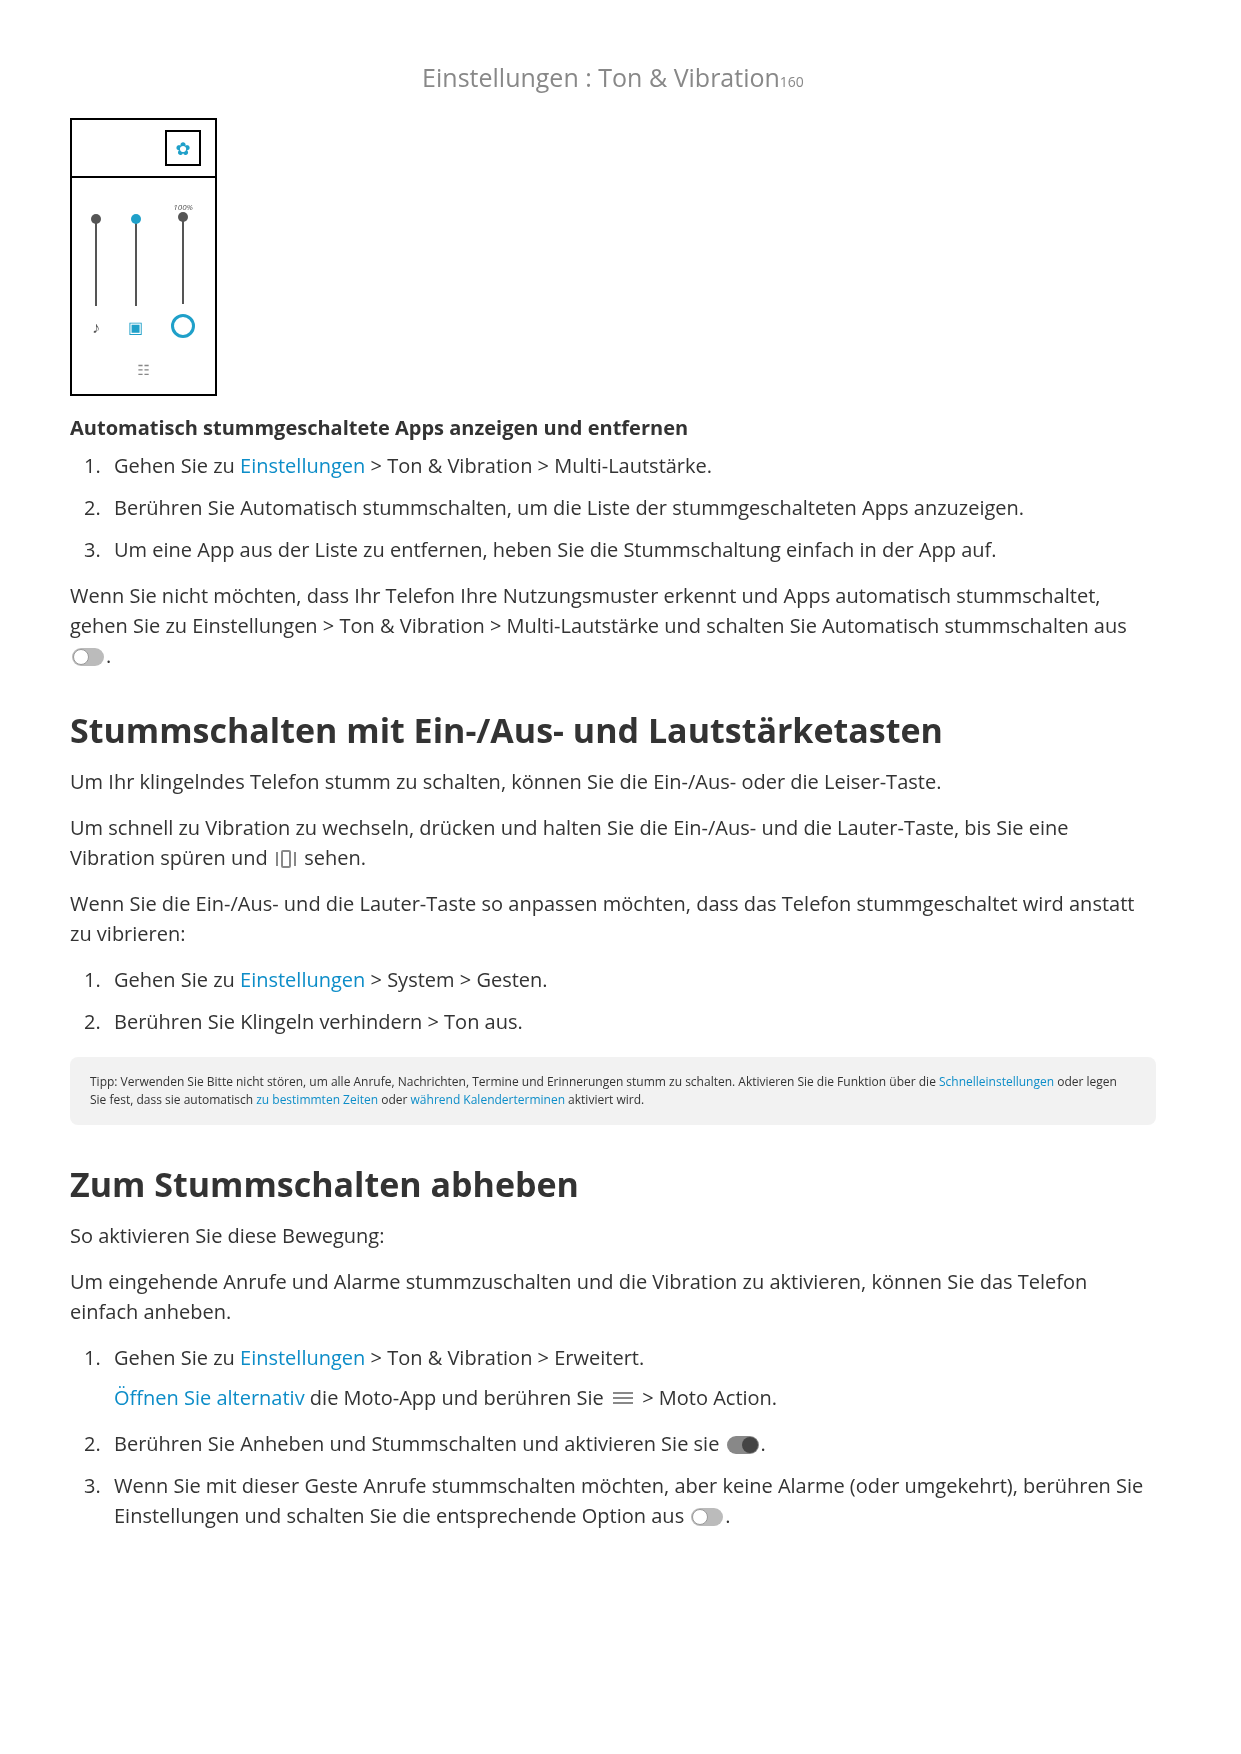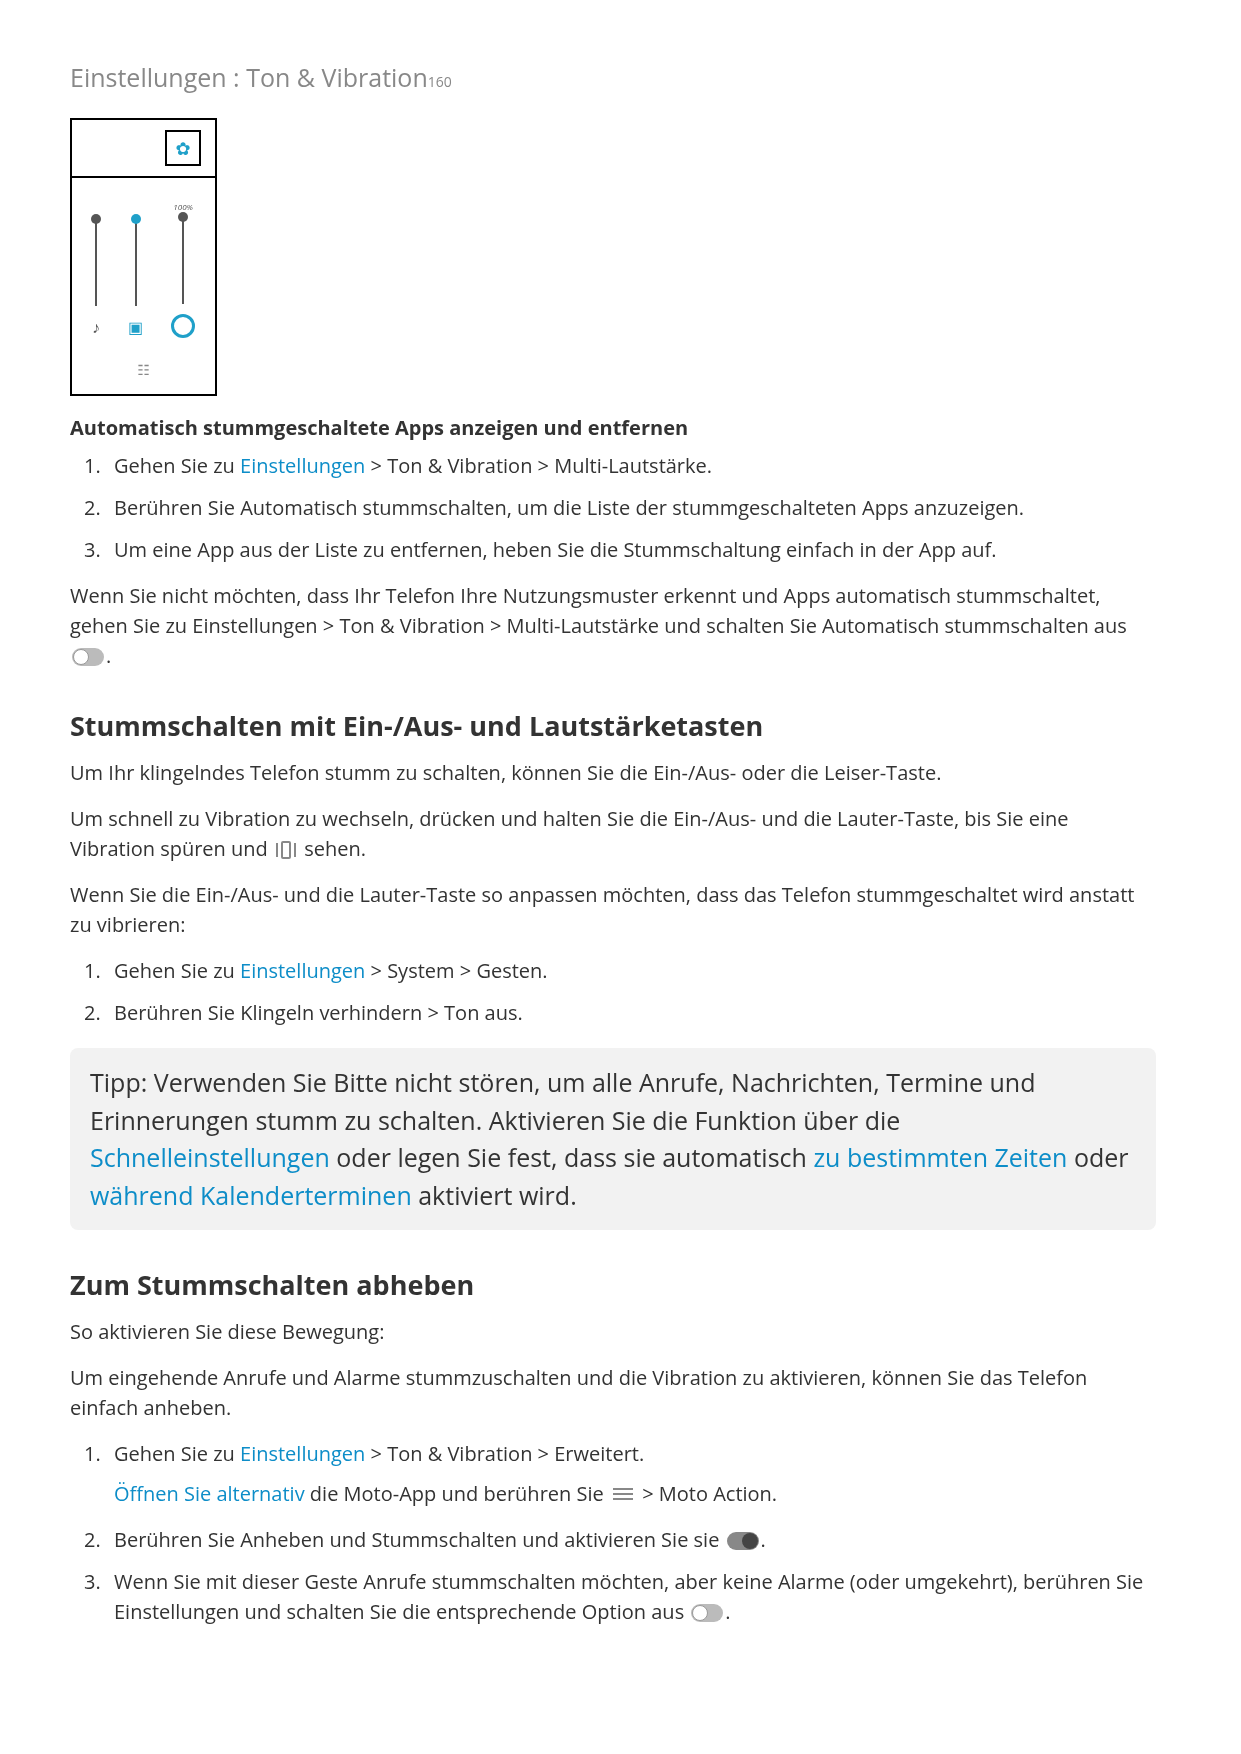--- a/index.html
+++ b/index.html
@@ -10,21 +10,21 @@
     background: #fff;
     width: 1241px;
   }
   .page {
     padding: 60px 85px 60px 70px;
     box-sizing: border-box;
     width: 1241px;
   }
   .topbar {
     display: flex;
-    justify-content: flex-start;
+    justify-content: center;
     align-items: baseline;
     margin-bottom: 24px;
   }
   .breadcrumb {
     font-size: 25px;
     color: #888;
     font-weight: 400;
   }
   .page-num {
     font-size: 14px;
@@ -92,21 +92,21 @@
     padding-left: 8px;
   }
   p.body {
     font-size: 20px;
     line-height: 1.5;
     margin: 10px 0 16px 0;
   }
   a.link { color: #0d8dc8; text-decoration: none; }
   b { font-weight:400; }
   h2.section {
-    font-size: 27px;
+    font-size: 34px;
     font-weight: 700;
     margin: 36px 0 14px 0;
   }
   .icon-inline {
     display:inline-block;
     vertical-align:-3px;
     width:22px;height:18px;
     position:relative;
     margin:0 2px;
   }
@@ -131,21 +131,21 @@
   .toggle.on { background:#888; }
   .toggle.on::after{
     content:"";position:absolute;right:1px;top:1px;width:16px;height:16px;border-radius:50%;
     background:#444;
   }
   .tip-box {
     background:#f2f2f2;
     border-radius:8px;
     padding:16px 20px;
     margin:20px 0 10px 0;
-    font-size:25px;
+    font-size:12px;
     line-height:1.5;
   }
   .menu-icon {
     display:inline-block;width:20px;vertical-align:-2px;margin:0 4px;
   }
   .menu-icon span{display:block;height:2px;background:#888;margin:3px 0;}
   .sub-indent { margin: 10px 0 0 0; }
 </style>
 </head>
 <body>

